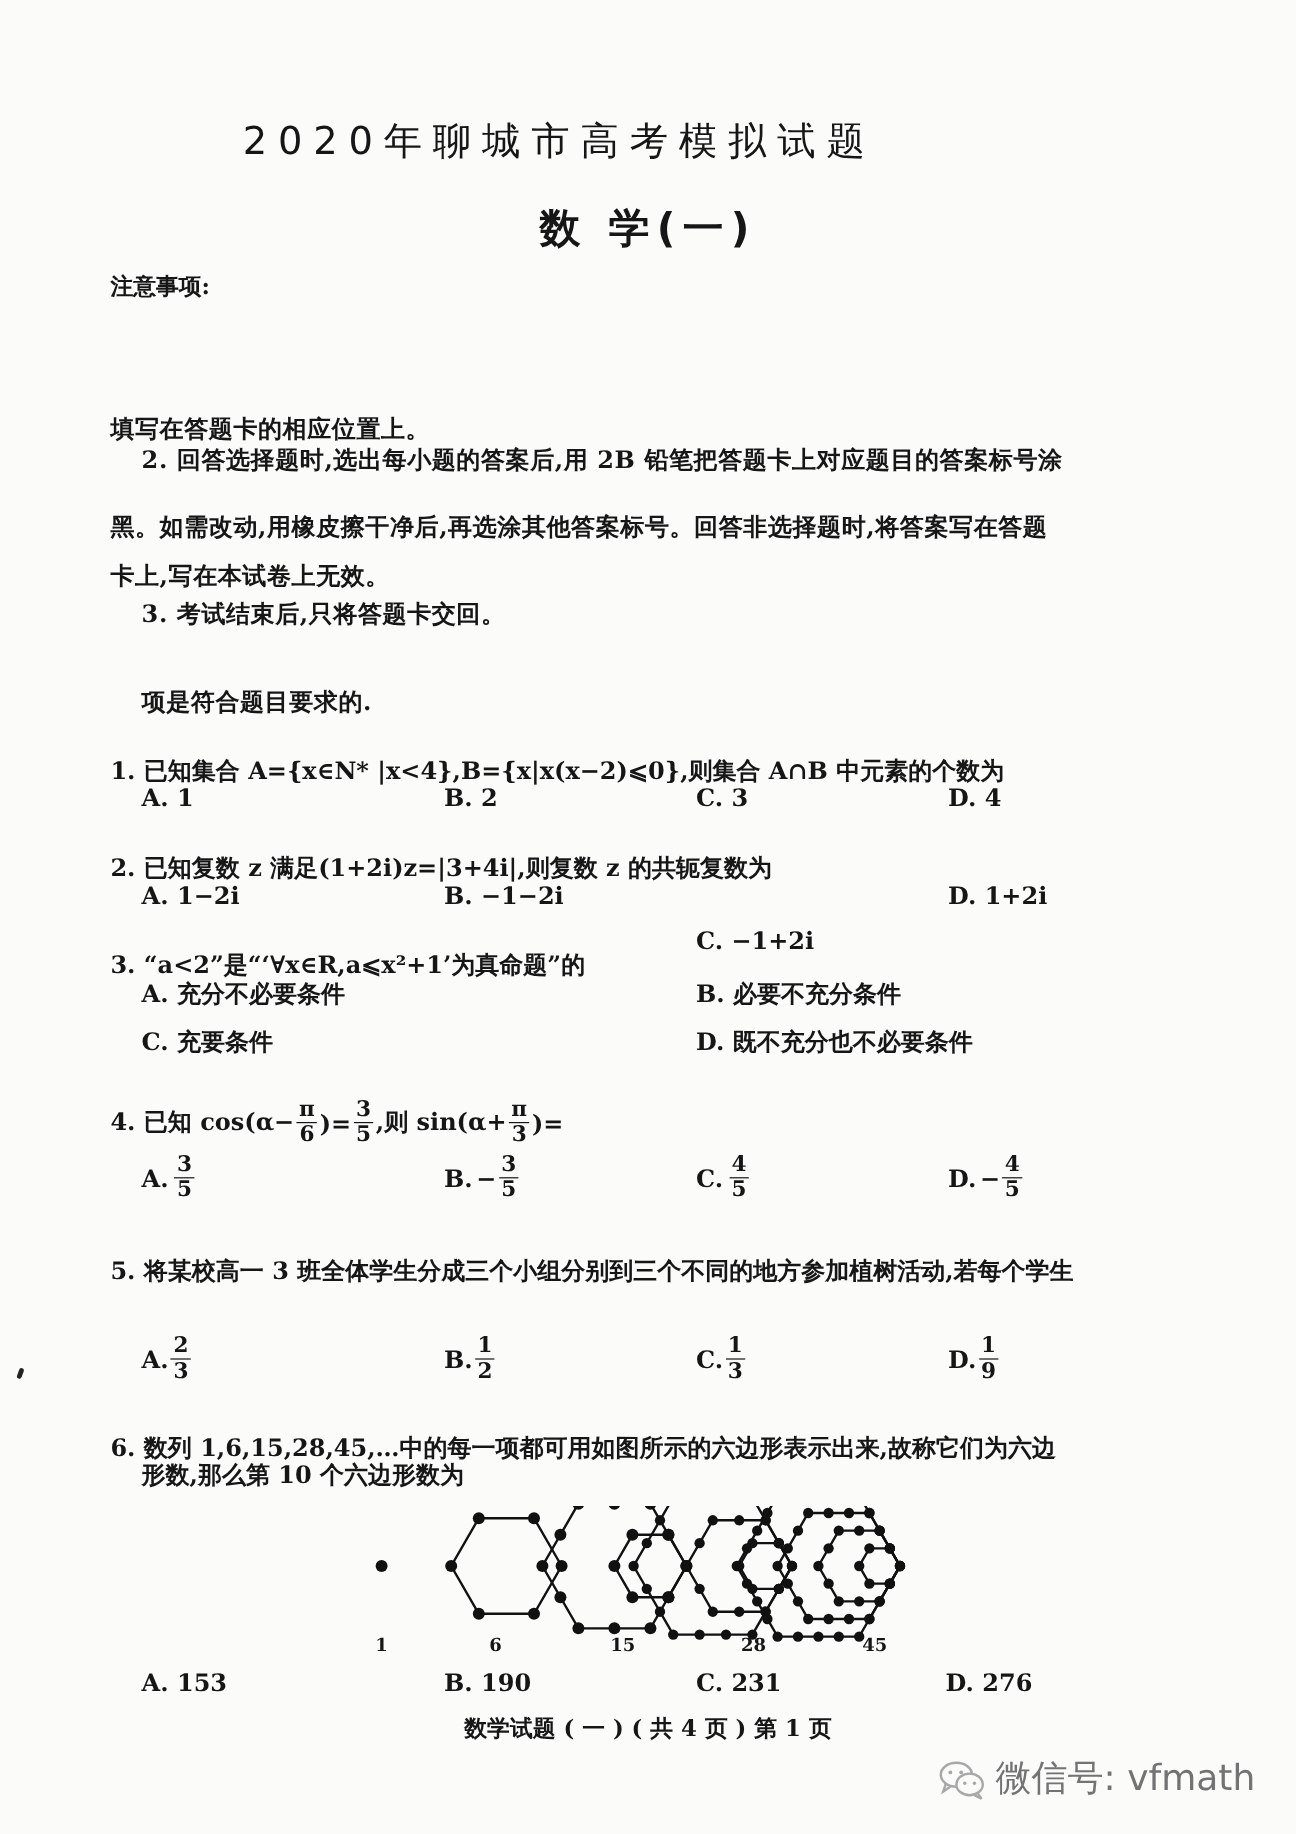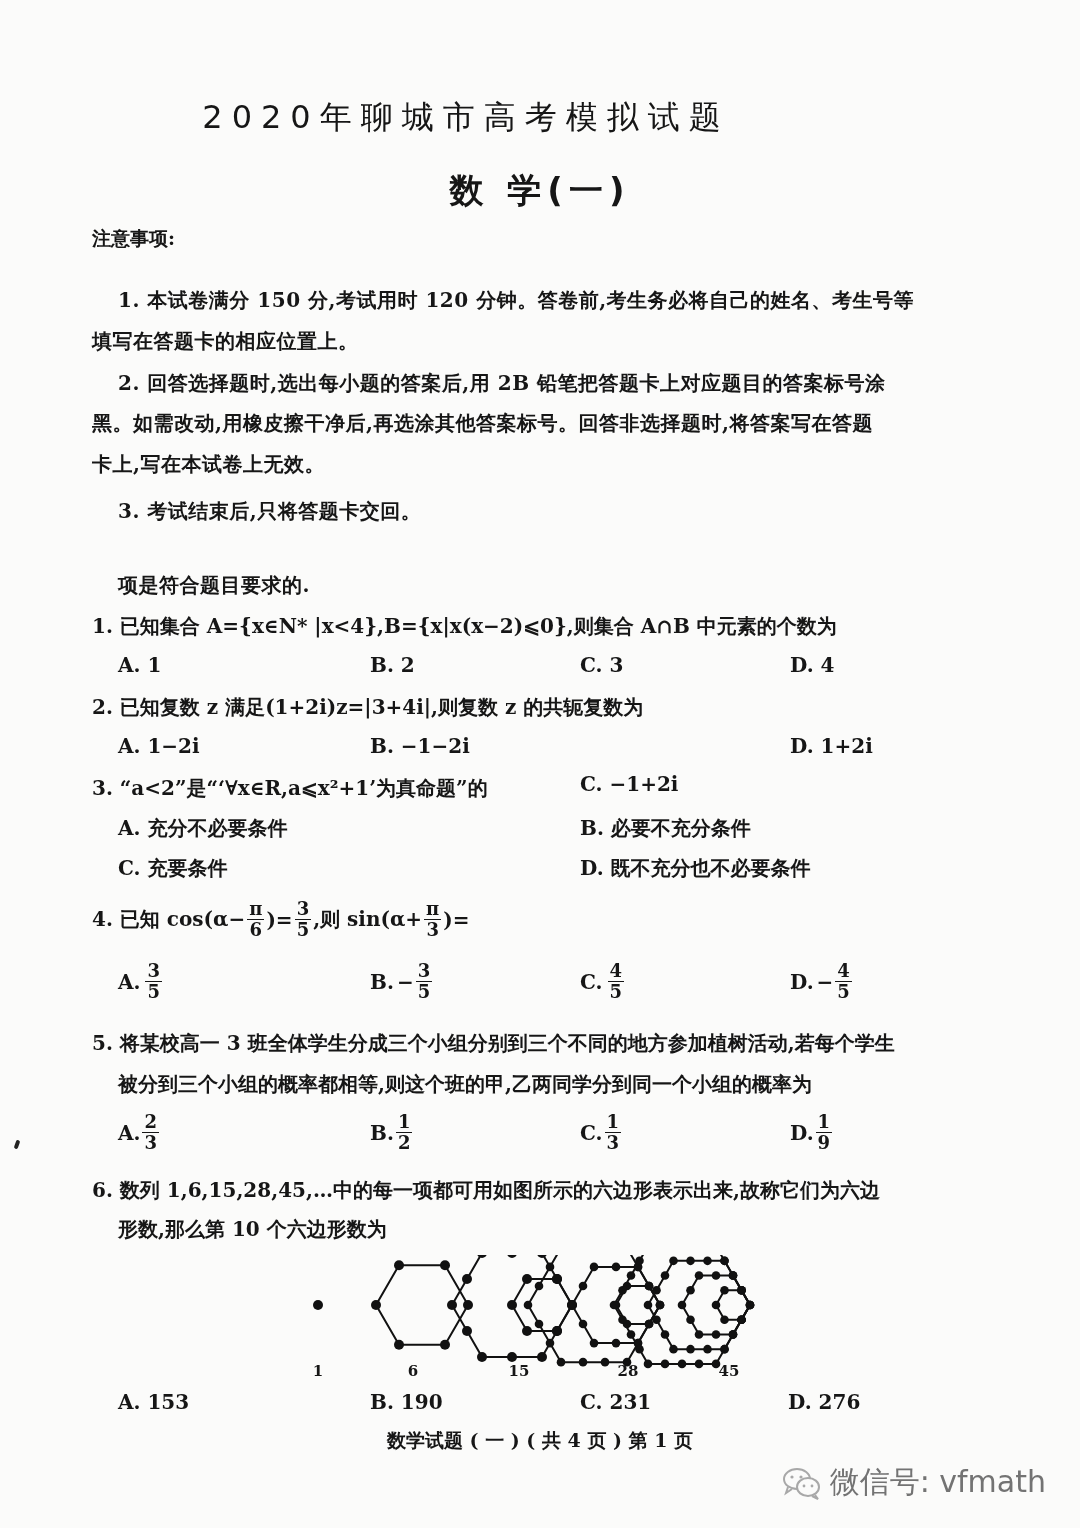--- a/index.html
+++ b/index.html
@@ -16,21 +16,21 @@
     font-size: 32px; letter-spacing: 9px; font-weight: normal;
     font-family: "DejaVu Sans", "Liberation Sans", sans-serif;
   }
   .subtitle {
     left: 0; width: 1080px; top: 168px; text-align: center;
     font-size: 34px; font-weight: bold; letter-spacing: 6px;
     font-family: "DejaVu Sans", "Liberation Sans", sans-serif;
   }
   .txt { font-size: 20px; font-weight: bold; letter-spacing: 0.5px; }
   .notice-head { left: 92px; top: 226px; font-size: 19px; font-weight: bold; }
-  .line { left: 92px; }
+  .line { left: 92px; margin-top: 16px; }
   .indent { left: 118px; }
   .opt { font-size: 20px; font-weight: bold; }
   .frac { display: inline-flex; flex-direction: column; align-items: center; vertical-align: middle;
           font-size: 18px; line-height: 18px; margin: 0 2px; }
   .frac .num { border-bottom: 1.5px solid #161616; padding: 0 2px 1px; }
   .frac .den { padding-top: 1px; }
   .q-text { font-size: 20px; font-weight: bold; }
   .figure { left: 300px; top: 1255px; width: 500px; height: 130px; }
   .fig-label { position: absolute; top: 1362px; font-size: 15px; font-weight: bold; transform: translateX(-50%); }
   .footer { left: 0; width: 1080px; top: 1428px; text-align: center; font-size: 19px; font-weight: bold; }
@@ -41,21 +41,20 @@
 </style>
 </head>
 <body>
 
 <div class="page">
 
   <div class="abs title">2020年聊城市高考模拟试题</div>
   <div class="abs subtitle">数 学(一)</div>
 
   <div class="abs notice-head">注意事项:</div>
-  <div class="abs txt indent" style="top:287px">1. 本试卷满分 150 分,考试用时 120 分钟。答卷前,考生务必将自己的姓名、考生号等</div>
   <div class="abs txt line" style="top:328px">填写在答题卡的相应位置上。</div>
   <div class="abs txt indent" style="top:370px">2. 回答选择题时,选出每小题的答案后,用 2B 铅笔把答题卡上对应题目的答案标号涂</div>
   <div class="abs txt line" style="top:410px">黑。如需改动,用橡皮擦干净后,再选涂其他答案标号。回答非选择题时,将答案写在答题</div>
   <div class="abs txt line" style="top:451px">卡上,写在本试卷上无效。</div>
   <div class="abs txt indent" style="top:498px">3. 考试结束后,只将答题卡交回。</div>
 
   <div class="abs txt" style="left:118px; top:572px">项是符合题目要求的.</div>
 
   <div class="abs q-text line" style="top:613px">1. 已知集合 A={x∈N* |x&lt;4},B={x|x(x−2)⩽0},则集合 A∩B 中元素的个数为</div>
   <div class="abs opt" style="left:118px; top:653px">A. 1</div>
@@ -122,21 +121,20 @@
         <span>D.</span>
         <span style="margin-left:3px">−</span>
         <span class="frac">
           <span class="num">4</span>
           <span class="den">5</span>
         </span>
       </div>
     </div>
 
   <div class="abs q-text line" style="top:1030px">5. 将某校高一 3 班全体学生分成三个小组分别到三个不同的地方参加植树活动,若每个学生</div>
-  <div class="abs q-text" style="left:118px; top:1071px">被分到三个小组的概率都相等,则这个班的甲,乙两同学分到同一个小组的概率为</div>
   <div id="q5-options">
       <div class="abs opt" style="left: 118px; top: 1113px; display: flex; align-items: center;">
         <span>A.</span>
         <span class="frac">
           <span class="num">2</span>
           <span class="den">3</span>
         </span>
       </div>
       <div class="abs opt" style="left: 370px; top: 1113px; display: flex; align-items: center;">
         <span>B.</span>

